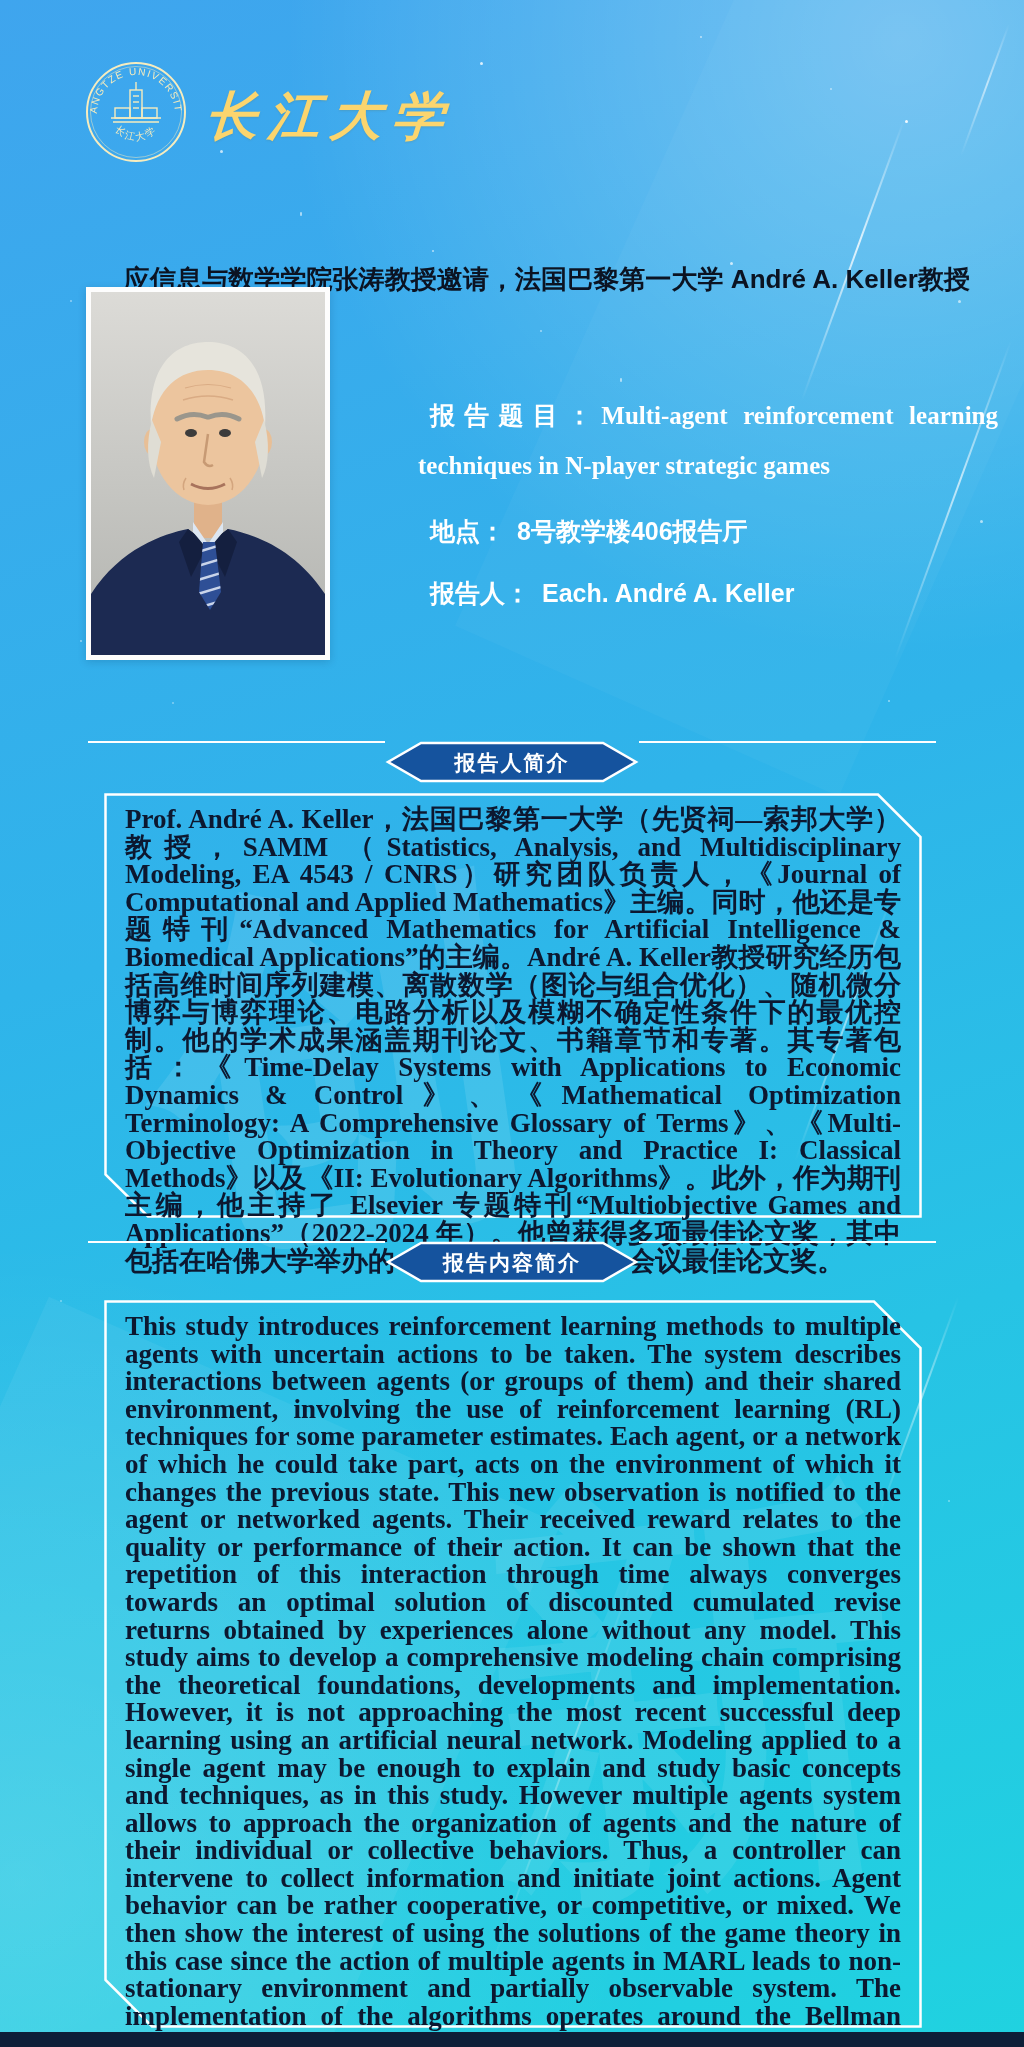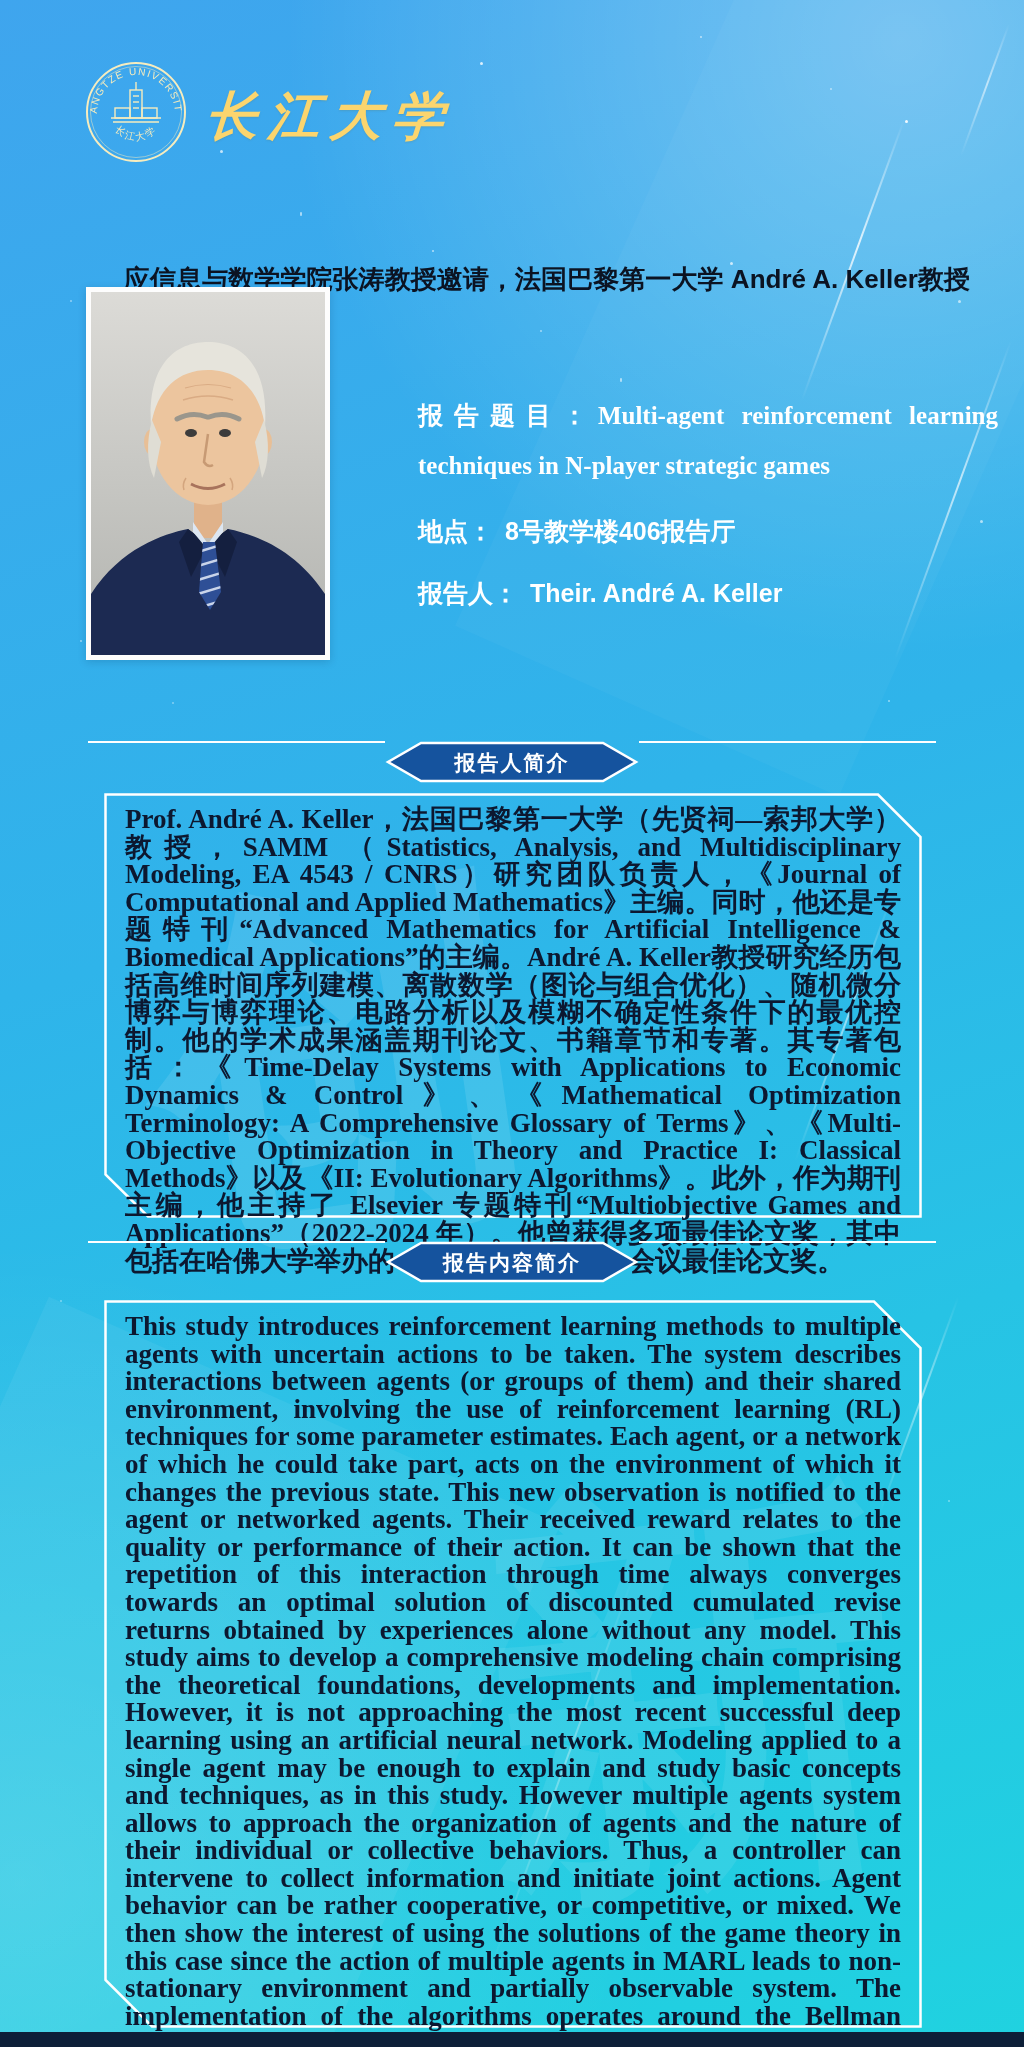--- a/index.html
+++ b/index.html
@@ -43,21 +43,21 @@
   }
   
   .photo{
     position:absolute;left:86px;top:287px;width:244px;height:373px;
     border:5px solid #fdfdfd;background:#c9c9c5;
     box-shadow:0 2px 8px rgba(0,40,80,.18);
   }
   .photo svg{display:block;width:100%;height:100%;}
   
   .details{position:absolute;left:418px;top:392px;width:580px;color:#fff;}
-  .d-label{font-weight:700;font-size:25px;font-family:"Liberation Sans",sans-serif;}
+  .d-label{font-weight:700;font-size:25px;font-family:"Liberation Sans",sans-serif;margin-left:12px;}
   .d-serif{font-weight:700;font-size:25px;font-family:"Liberation Serif","DejaVu Serif",serif;}
   .d-sans{font-weight:700;font-size:25px;}
   .d-title{line-height:47px;text-align:justify;}
   .d-row{line-height:47px;}
   .d-row .d-sans{margin-left:12px;}
   .row-time{margin-top:2px;}
   .row-loc{margin-top:16px;}
   .row-spk{margin-top:12px;}
   
   .divider{position:absolute;left:88px;width:848px;height:42px;display:flex;align-items:flex-start;}
@@ -192,21 +192,21 @@
   </div>
 
   <div class="details">
     <div class="d-title">
       <span class="d-label">报告题目：</span><span class="d-serif">Multi-agent reinforcement learning techniques in N-player strategic games</span>
     </div>
     <div class="d-row row-loc">
       <span class="d-label">地点：</span><span class="d-sans">8号教学楼406报告厅</span>
     </div>
     <div class="d-row row-spk">
-      <span class="d-label">报告人：</span><span class="d-sans">Their. André A. Keller</span>
+      <span class="d-label">报告人：</span><span class="d-sans">Each. André A. Keller</span>
     </div>
   </div>
 
   <div class="divider divider-1">
     <div class="line"></div>
     <svg width="254" height="42" viewBox="0 0 254 42">
       <polygon points="36,2 218,2 251,21 218,40 36,40 3,21" fill="#15539e" stroke="#ffffff" stroke-width="2.5"></polygon>
       <text class="badge-text" x="127" y="29" text-anchor="middle" font-size="21" fill="#ffffff" letter-spacing="2">报告人简介</text>
     </svg>
     <div class="line"></div>

